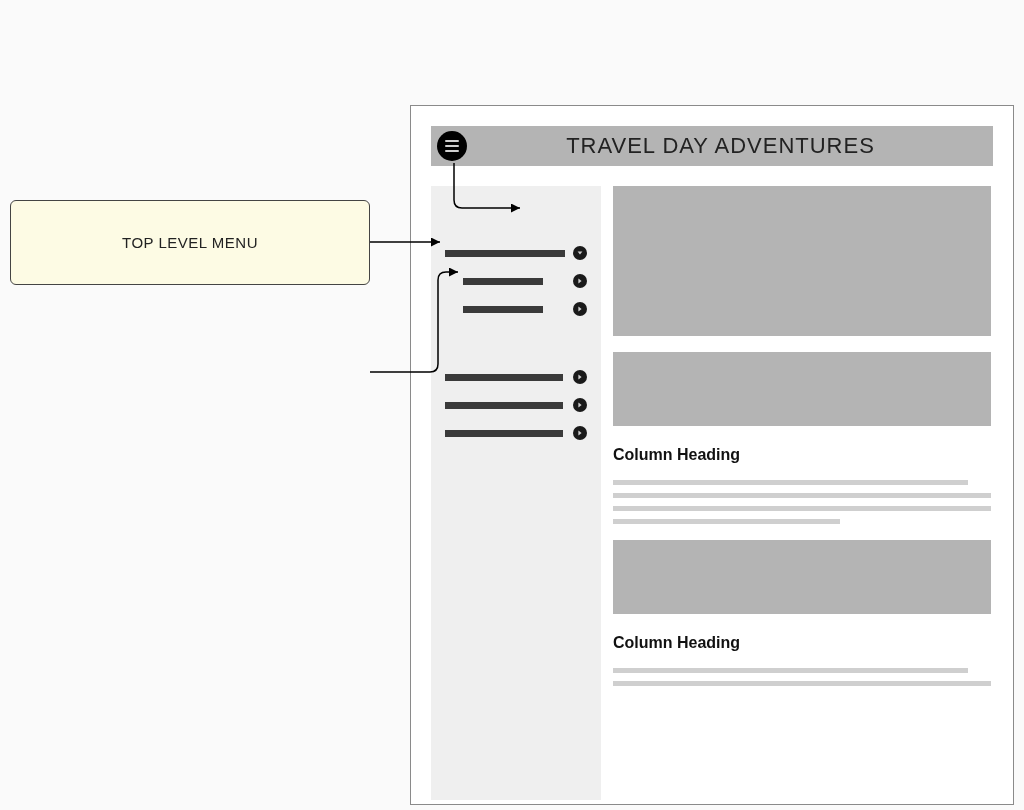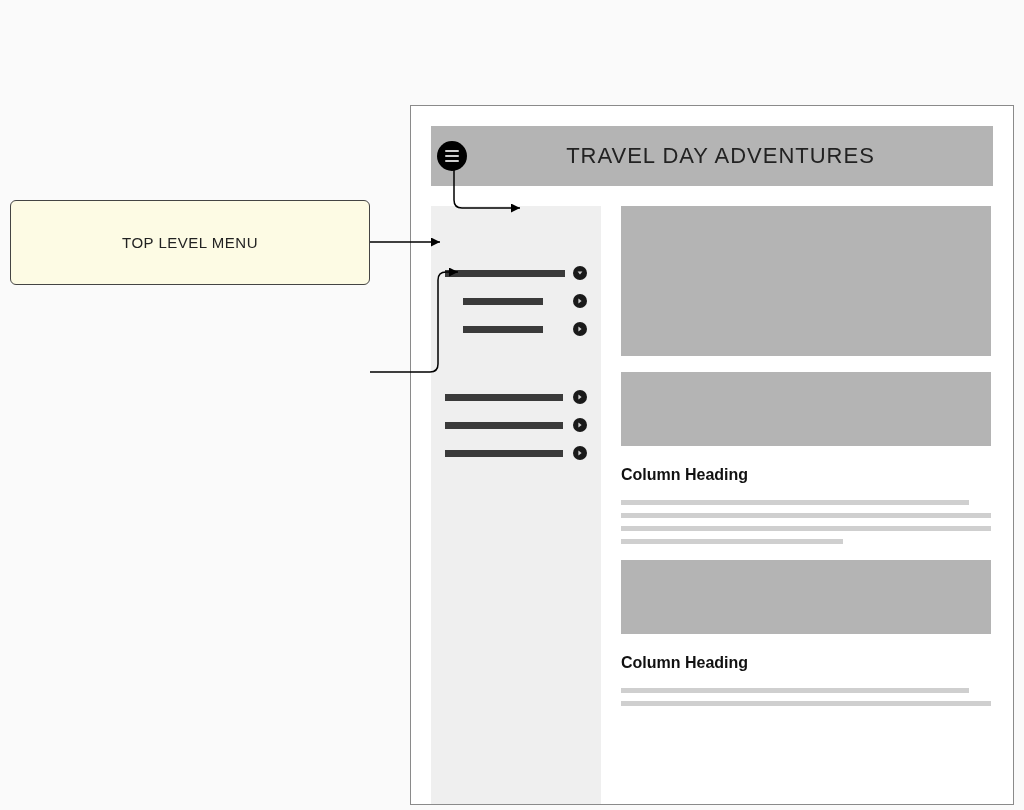--- a/index.html
+++ b/index.html
@@ -33,21 +33,21 @@
     height: 700px;
     background: #ffffff;
     border: 1px solid #8a8a8a;
     padding: 20px 20px 0 20px;
     overflow: hidden;
   }
 
   
   .header-bar {
     position: relative;
-    height: 60px;
+    height: 40px;
     background: #b4b4b4;
     display: flex;
     align-items: center;
     justify-content: center;
     padding-left: 17px;
   }
   .header-title {
     font-size: 22px;
     letter-spacing: 1px;
     color: #222;
@@ -73,21 +73,21 @@
     width: 14px;
     height: 2px;
     background: #cfcfcf;
     border-radius: 1px;
   }
 
   
   .body-row {
     display: flex;
     margin-top: 20px;
-    gap: 20px;
+    gap: 12px;
     height: calc(100% - 64px);
   }
   .sidebar {
     width: 170px;
     background: #efefef;
     padding: 60px 14px 14px 14px;
   }
   .menu-row {
     display: flex;
     align-items: center;

